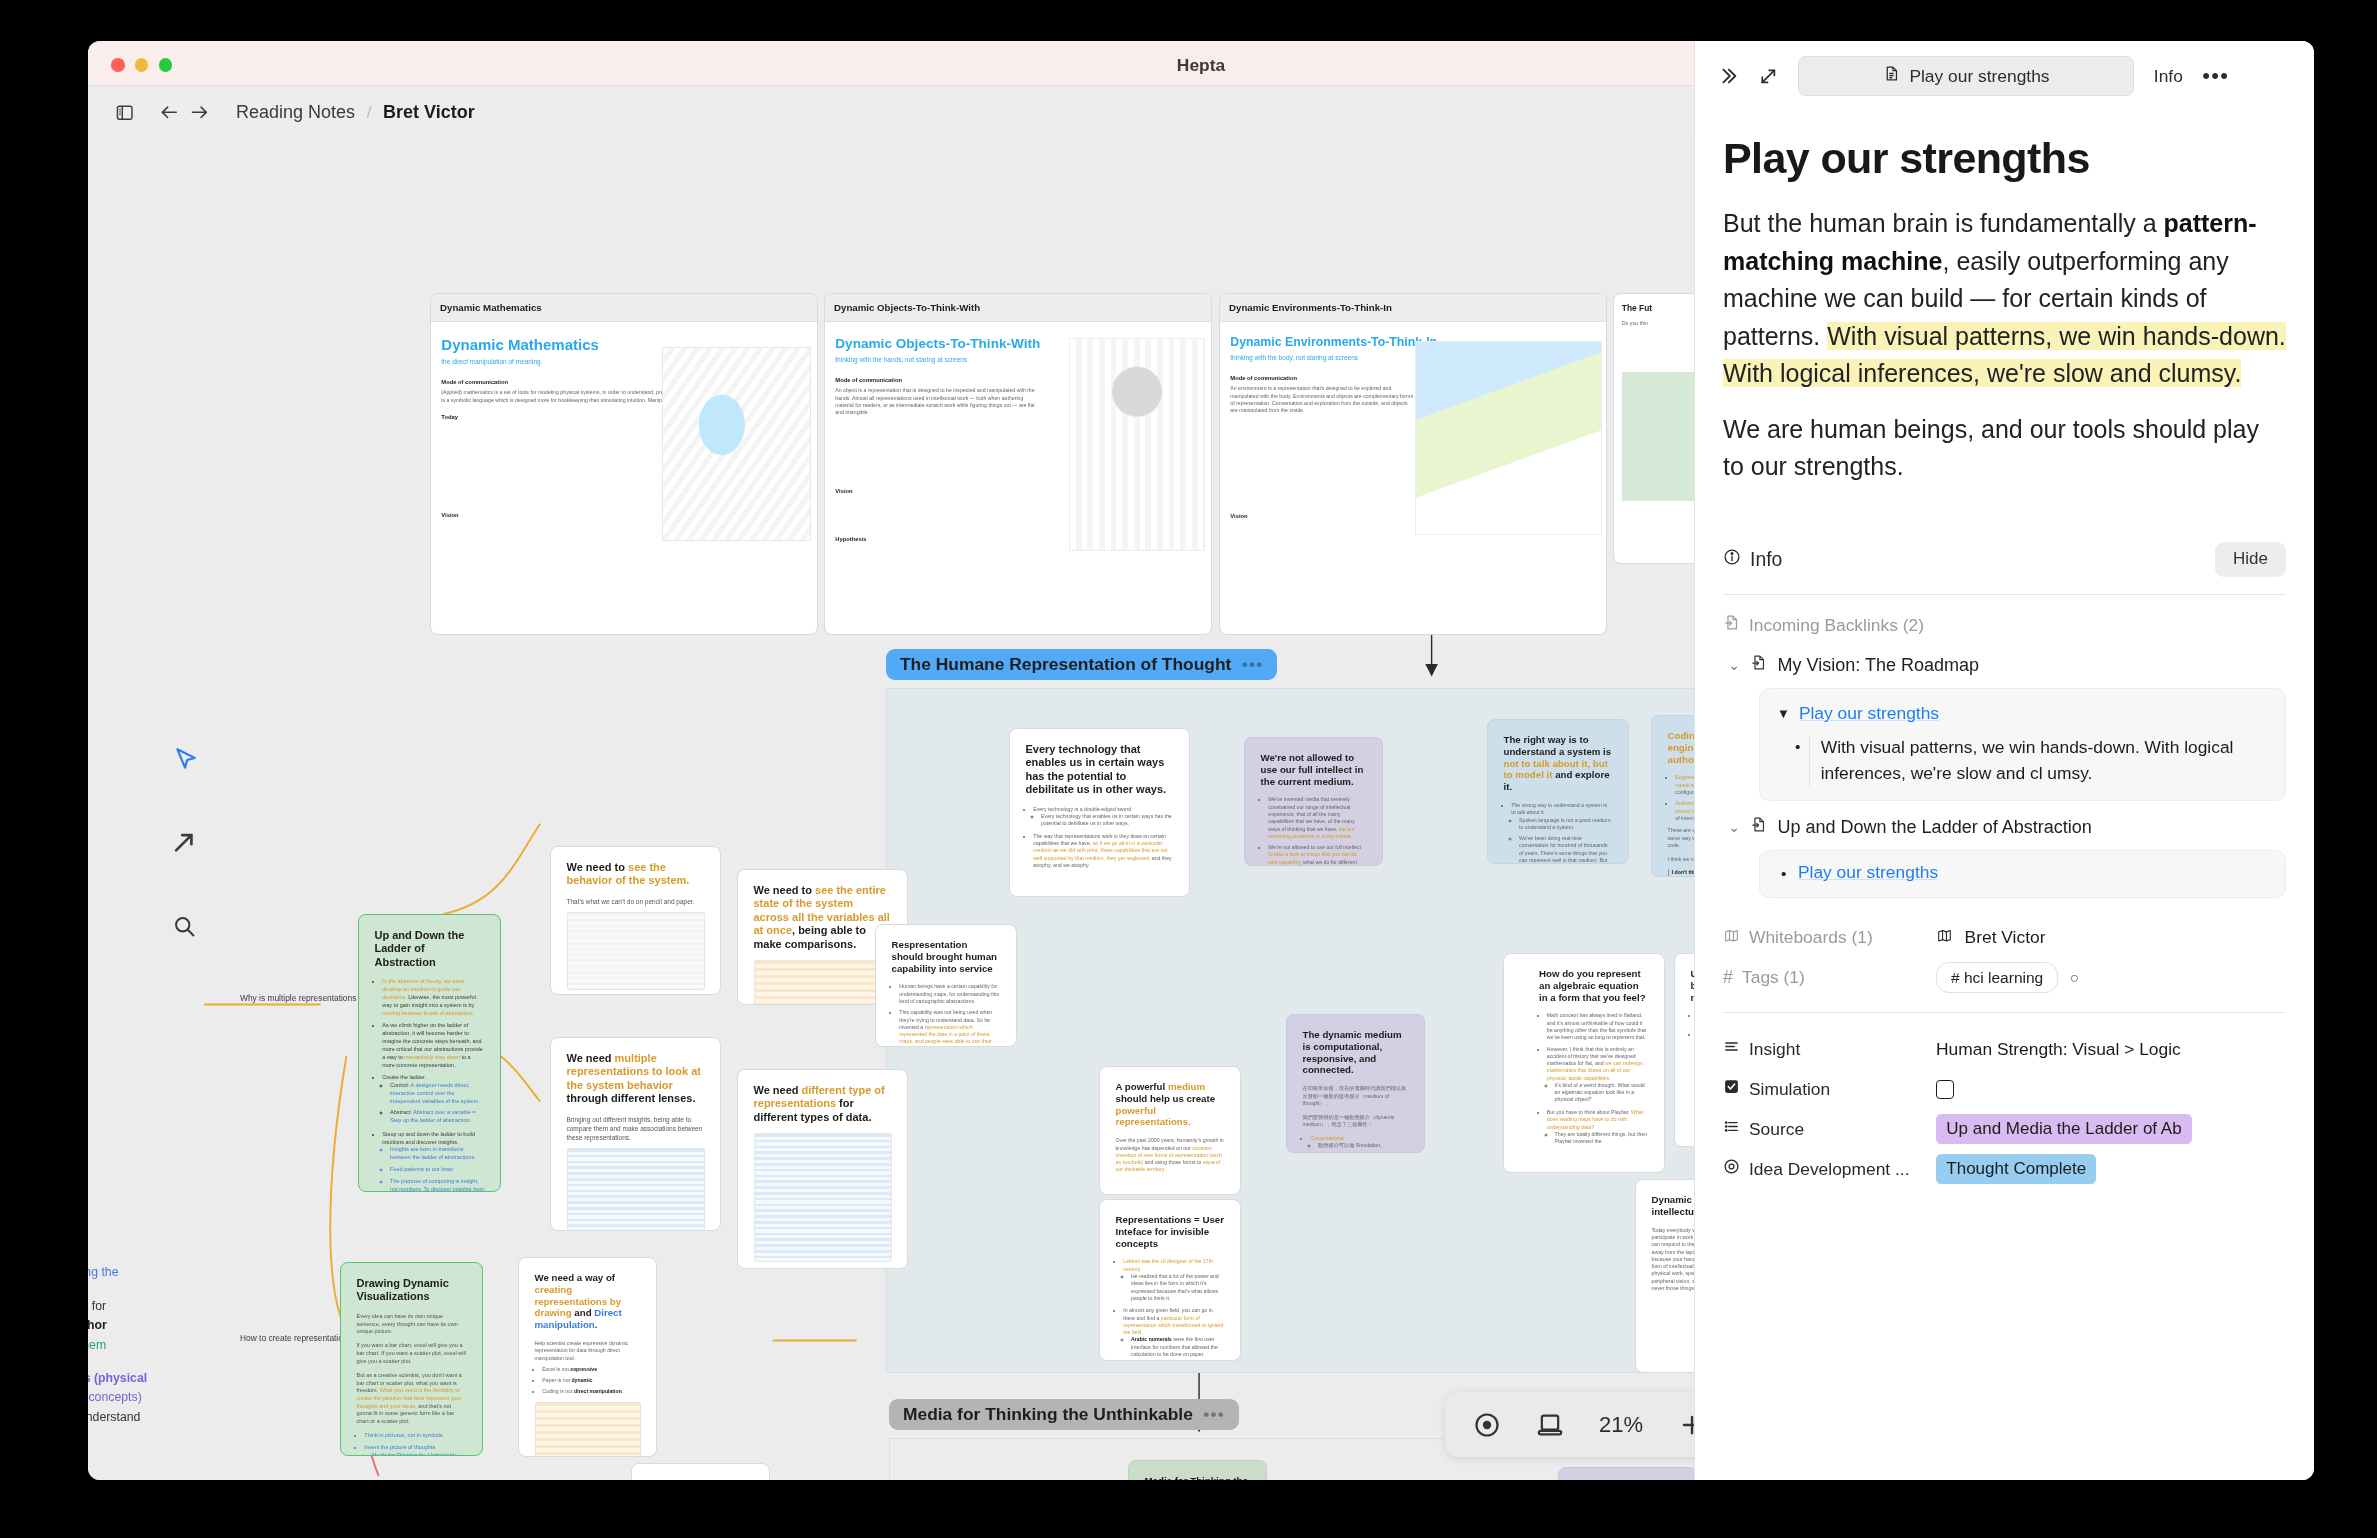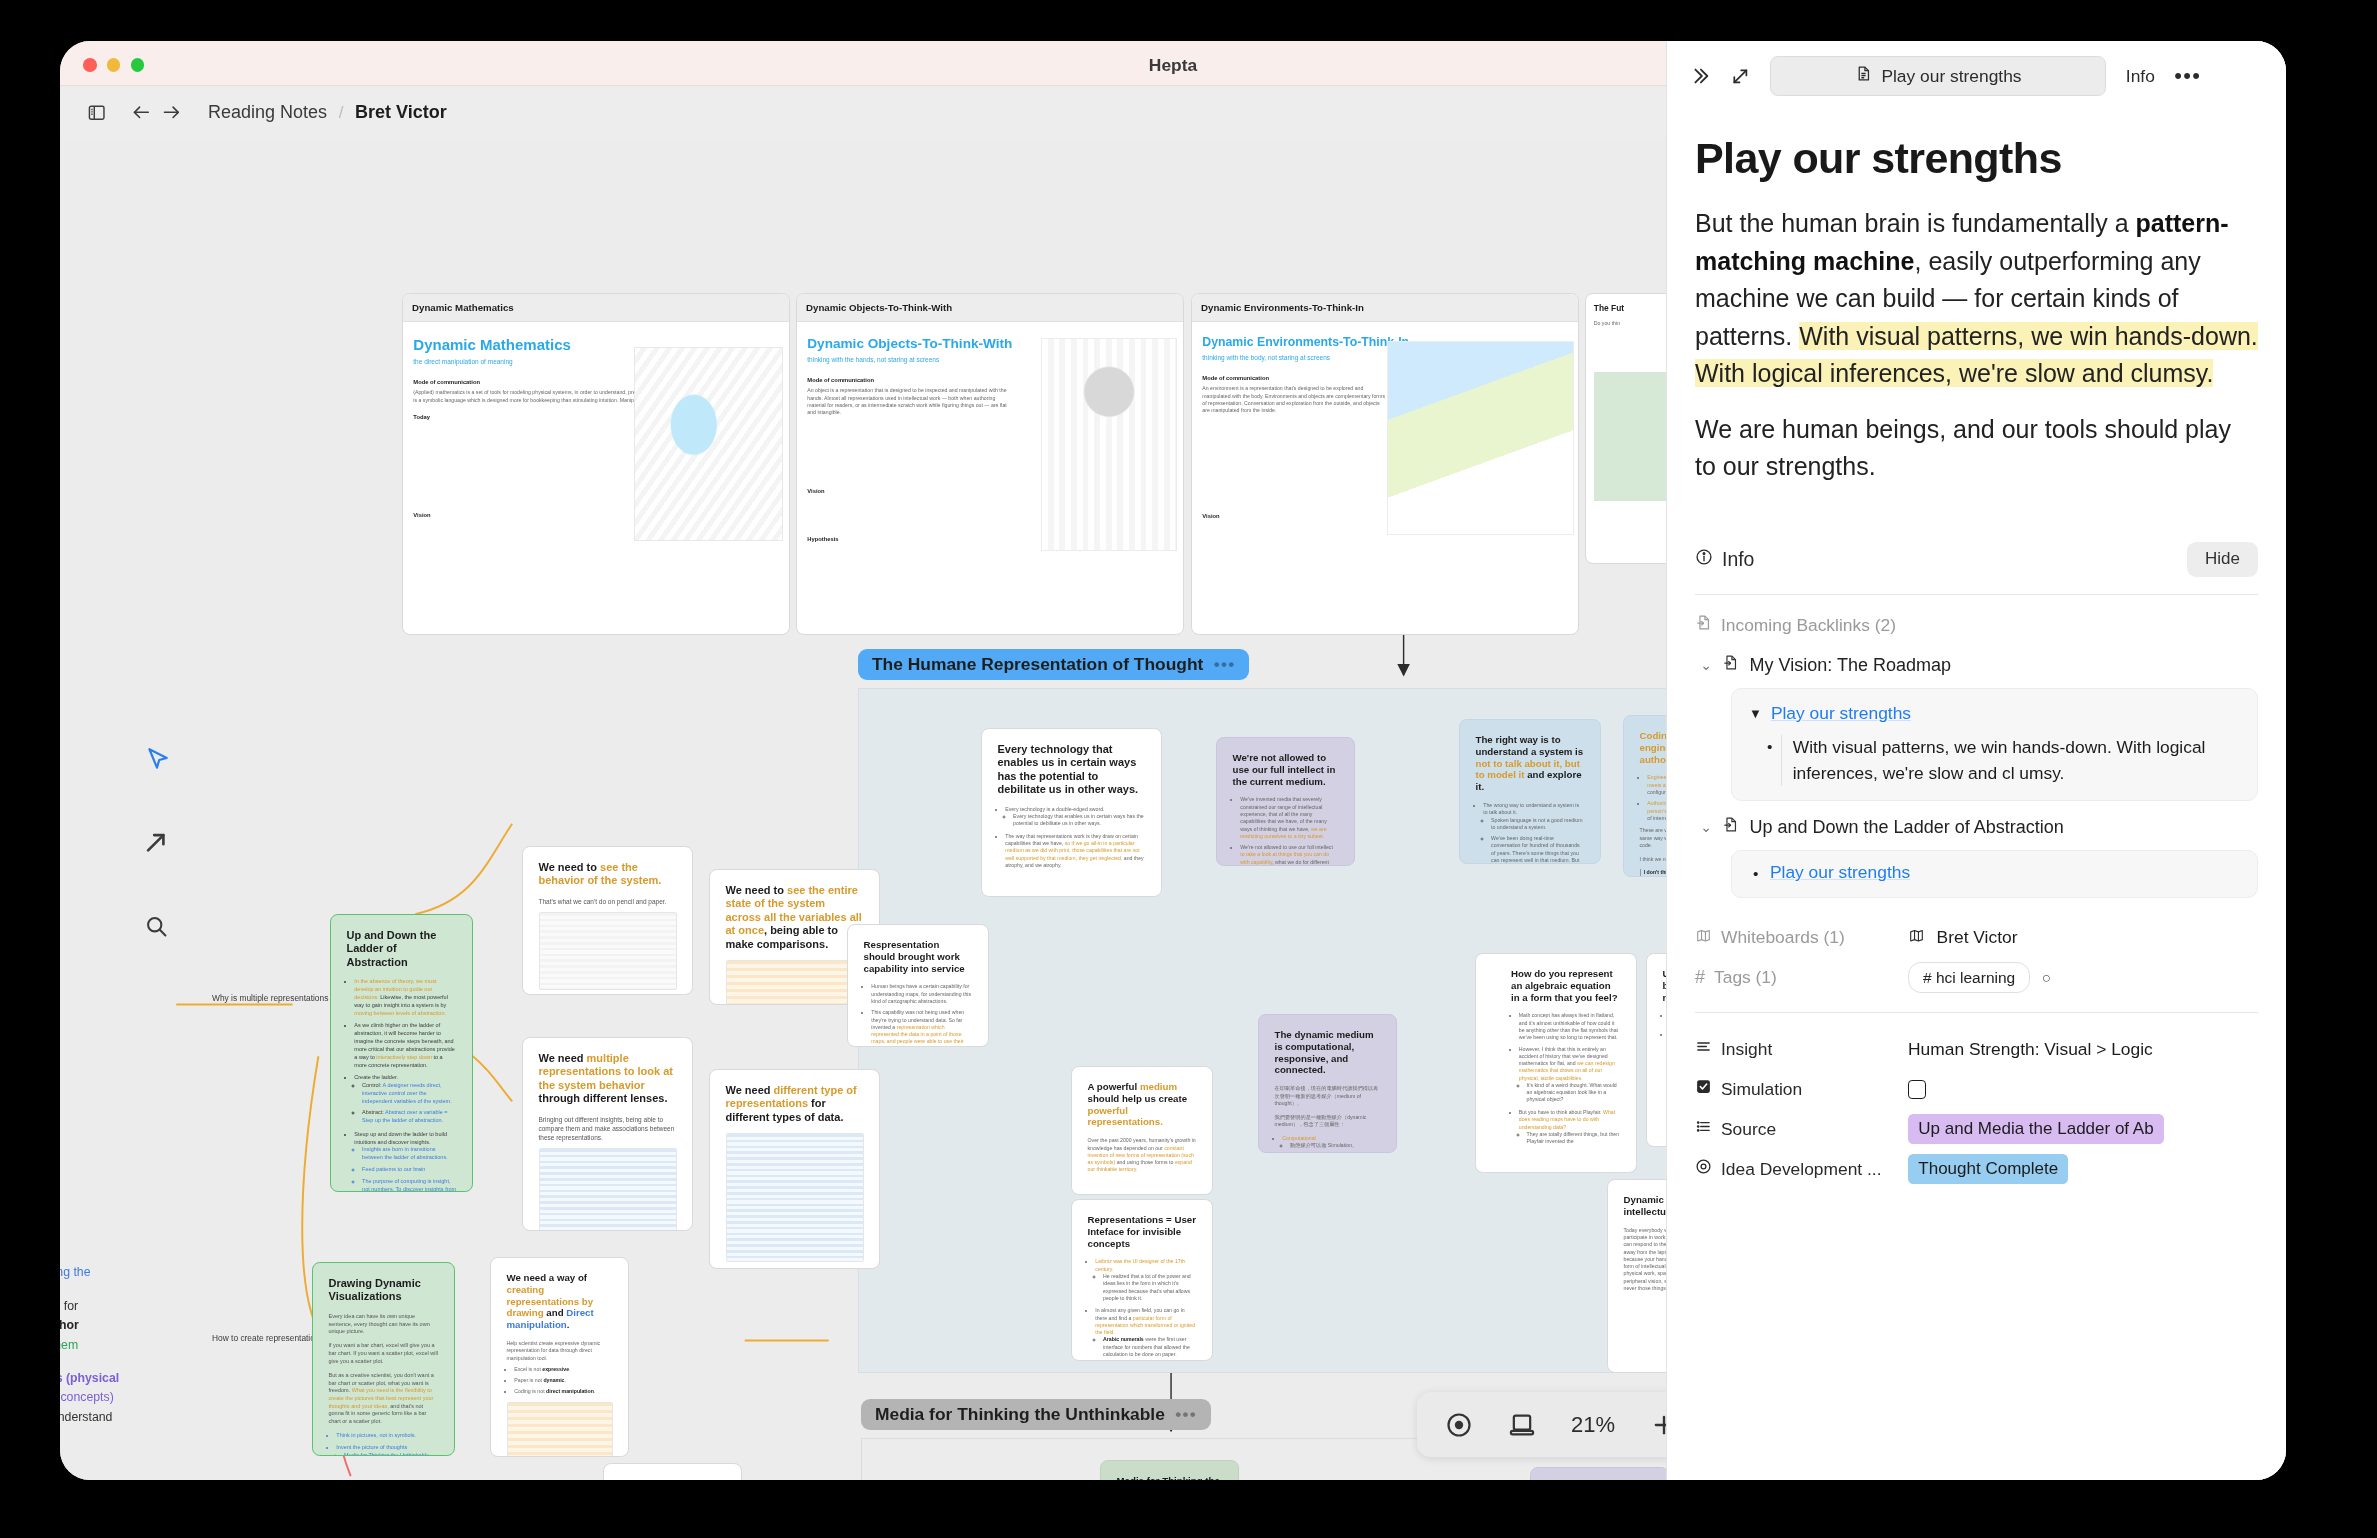--- a/index.html
+++ b/index.html
@@ -6,23 +6,23 @@
   html, body {
     width: 2377px; height: 1539px;
     background: #000;
     font-family: "Liberation Sans", sans-serif;
     overflow: hidden;
   }
   #root { position: relative; width: 2377px; height: 1539px; background: #000; }
 
   
   .window {
-    position: absolute; left: 60px; top: 41px;
+    position: absolute; left: 88px; top: 41px;
     width: 2226px; height: 1439px;
-    border-radius: 30px; overflow: hidden;
+    border-radius: 12px; overflow: hidden;
     background: #ededed;
     box-shadow: 0 19.4px 58px rgba(0,0,0,.6);
   }
   .titlebar {
     position: relative; height: 45px; background: #faeeec;
     border-bottom: 0.6px solid #e6dcda;
   }
   .traffic { position: absolute; left: 23px; top: 17px; display: flex; gap: 10.3px; }
   .dot { width: 13.6px; height: 13.6px; border-radius: 50%; }
   .dot.red { background: #ff5f57; }
@@ -541,21 +541,21 @@
         </ul>
         <div class="xs-txt">
           <p>These are very different things, done the same way with the same kind of writing code.</p>
           <p>I think we need to disentangle them.</p>
           <p style="border-left:1.3px solid #999; padding-left:3.2px;" class="bold">I don't think coding is a good medium for authoring.</p>
 
         </div>
       </div>
 
       <div class="card small" style="left:787px; top:785px; width:142px; height:123px;">
-        <h3 style="font-size:9.7px;">Respresentation should brought work capability into service</h3>
+        <h3 style="font-size:9.7px;">Respresentation should brought human capability into service</h3>
         <ul class="xs-txt" style="margin-left:7.8px;">
           <li>Human beings have a certain capability for understanding maps, for understanding this kind of cartographic abstractions.</li>
           <li>This capability was not being used when they're trying to understand data. So far invented a <span class="o">representation which represented the data in a point of those maps, and people were able to use their capability</span>.</li>
 
         </ul>
       </div>
 
       <div class="card small" style="left:1011px; top:927px; width:142px; height:129px;">
         <h3 style="font-size:9.7px;">A powerful <span class="o">medium</span> should help us create <span class="o">powerful representations.</span></h3>
         <div class="xs-txt">Over the past 2000 years, humanity's growth in knowledge has depended on our <span class="o">constant invention of new forms of representation (such as symbols)</span> and using those forms to <span class="o">expand our thinkable territory.</span></div>

